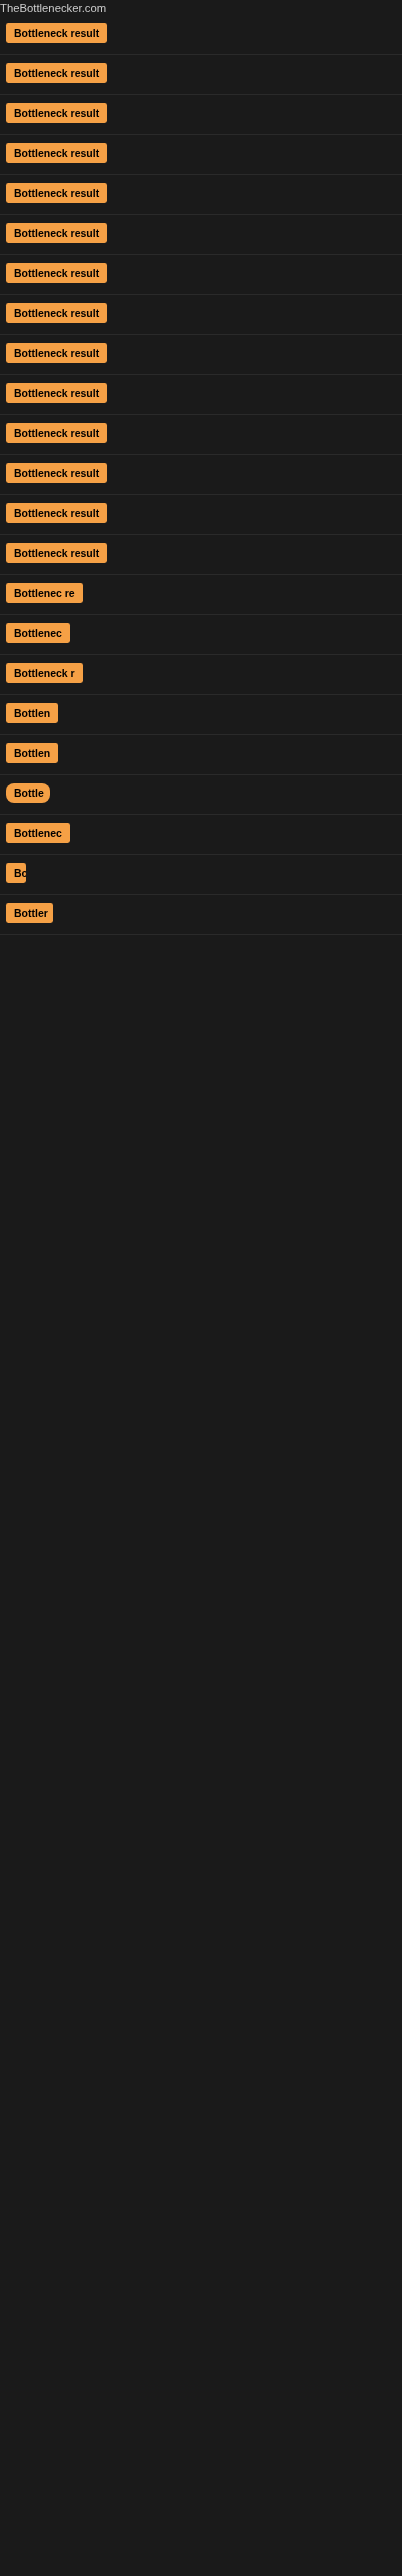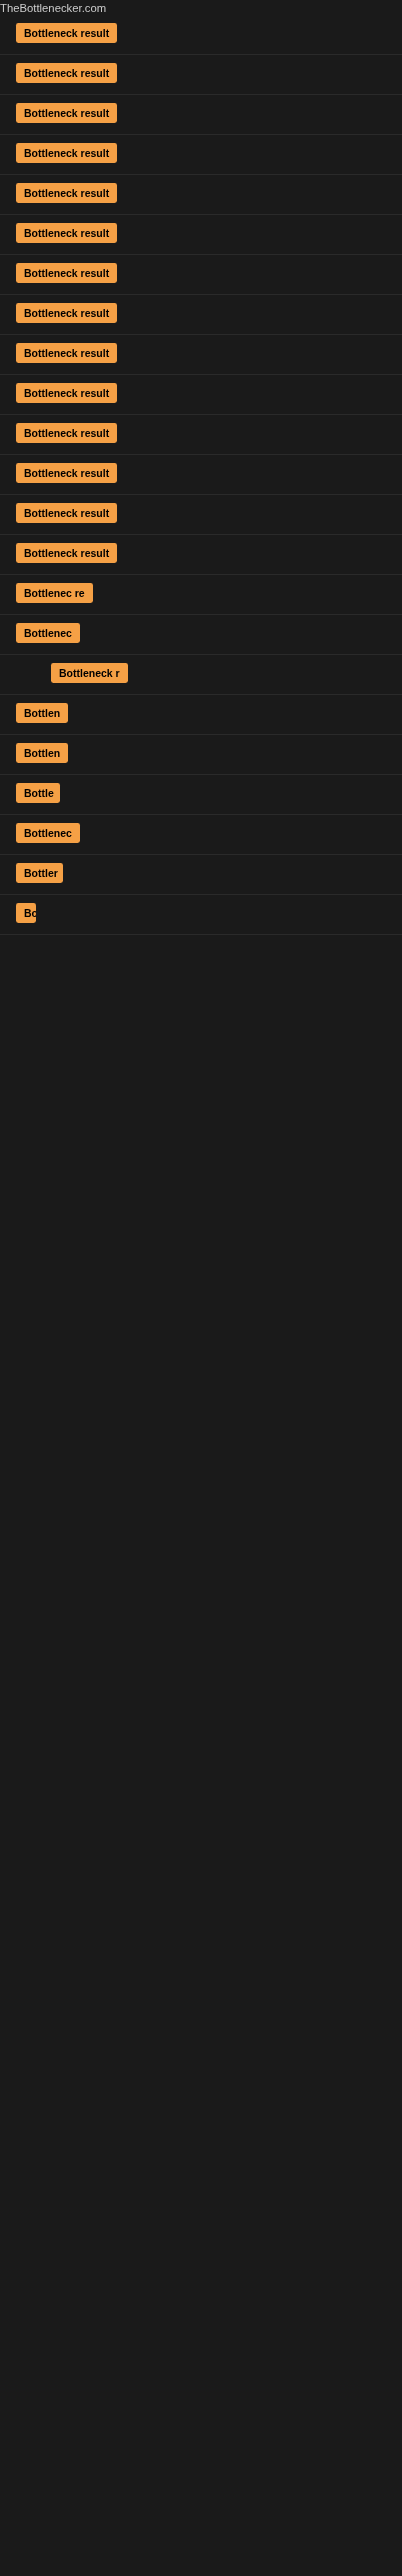--- a/index.html
+++ b/index.html
@@ -31,21 +31,21 @@
       font-size: 10.5px;
       font-weight: bold;
       padding: 4px 8px;
       border-radius: 2.4px;
       white-space: nowrap;
       overflow: hidden;
     }
 
     .result-row {
       margin-bottom: 0;
-      padding: 8px 16px;
+      padding: 8px 6px;
       border-bottom: 0.8px solid #2a2a2a;
     }
   </style>
 </head>
 <body>
 
 <div>
   <span class="site-header">TheBottlenecker.com</span>
 </div>
 
@@ -59,21 +59,21 @@
     <div class="result-row"><div class="bottleneck-badge" style="max-width: 105px; overflow: hidden;">Bottleneck result</div></div>
     <div class="result-row"><div class="bottleneck-badge" style="max-width: 105px; overflow: hidden;">Bottleneck result</div></div>
     <div class="result-row"><div class="bottleneck-badge" style="max-width: 105px; overflow: hidden;">Bottleneck result</div></div>
     <div class="result-row"><div class="bottleneck-badge" style="max-width: 105px; overflow: hidden;">Bottleneck result</div></div>
     <div class="result-row"><div class="bottleneck-badge" style="max-width: 105px; overflow: hidden;">Bottleneck result</div></div>
     <div class="result-row"><div class="bottleneck-badge" style="max-width: 105px; overflow: hidden;">Bottleneck result</div></div>
     <div class="result-row"><div class="bottleneck-badge" style="max-width: 105px; overflow: hidden;">Bottleneck result</div></div>
     <div class="result-row"><div class="bottleneck-badge" style="max-width: 105px; overflow: hidden;">Bottleneck result</div></div>
     <div class="result-row"><div class="bottleneck-badge" style="max-width: 93px; overflow: hidden;">Bottlenec re</div></div>
     <div class="result-row"><div class="bottleneck-badge" style="max-width: 64px; overflow: hidden;">Bottlenec</div></div>
-    <div class="result-row"><div class="bottleneck-badge" style="max-width: 81px; overflow: hidden; margin-left: 35px;">Bottleneck r</div></div>
+    <div class="result-row"><div class="bottleneck-badge" style="max-width: 81px; overflow: hidden;">Bottleneck r</div></div>
     <div class="result-row"><div class="bottleneck-badge" style="max-width: 52px; overflow: hidden;">Bottlen</div></div>
     <div class="result-row"><div class="bottleneck-badge" style="max-width: 52px; overflow: hidden;">Bottlen</div></div>
-    <div class="result-row"><div class="bottleneck-badge" style="max-width: 44px; overflow: hidden;">Bottle</div></div>
+    <div class="result-row"><div class="bottleneck-badge" style="max-width: 44px; overflow: hidden; border-radius: 8px;">Bottle</div></div>
     <div class="result-row"><div class="bottleneck-badge" style="max-width: 64px; overflow: hidden;">Bottlenec</div></div>
+    <div class="result-row"><div class="bottleneck-badge" style="max-width: 20px; overflow: hidden;">Bo</div></div>
     <div class="result-row"><div class="bottleneck-badge" style="max-width: 47px; overflow: hidden;">Bottler</div></div>
-    <div class="result-row"><div class="bottleneck-badge" style="max-width: 20px; overflow: hidden;">Bo</div></div>
   </div>
 
 
 </body></html>

